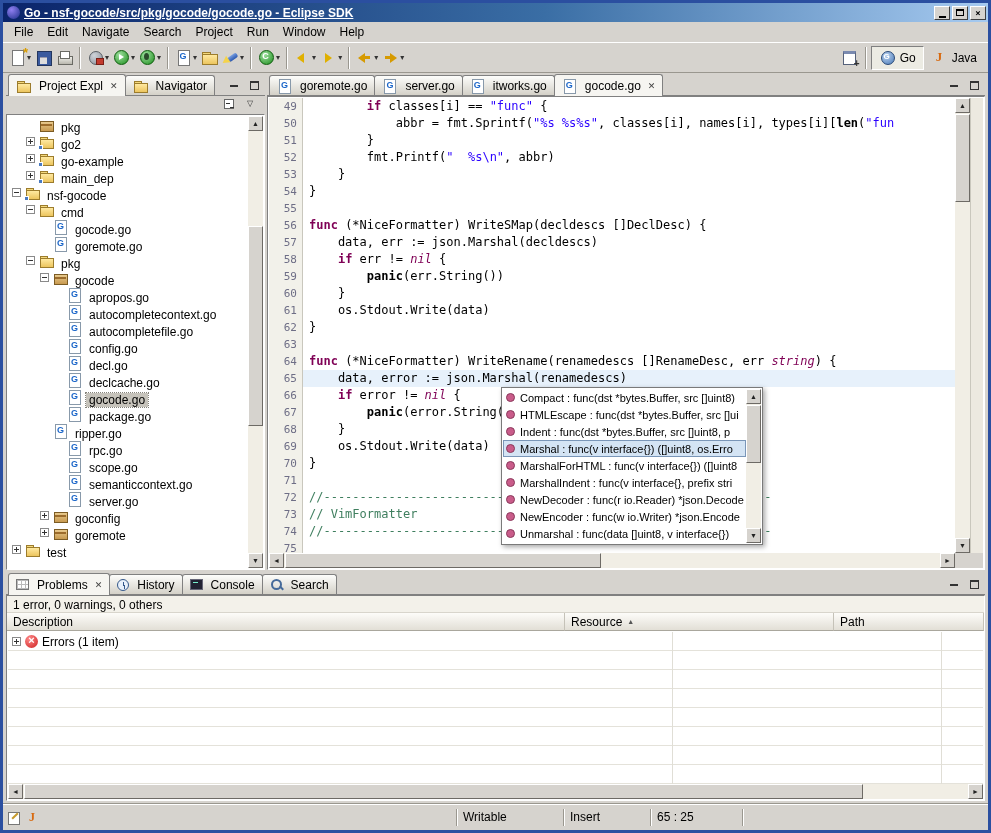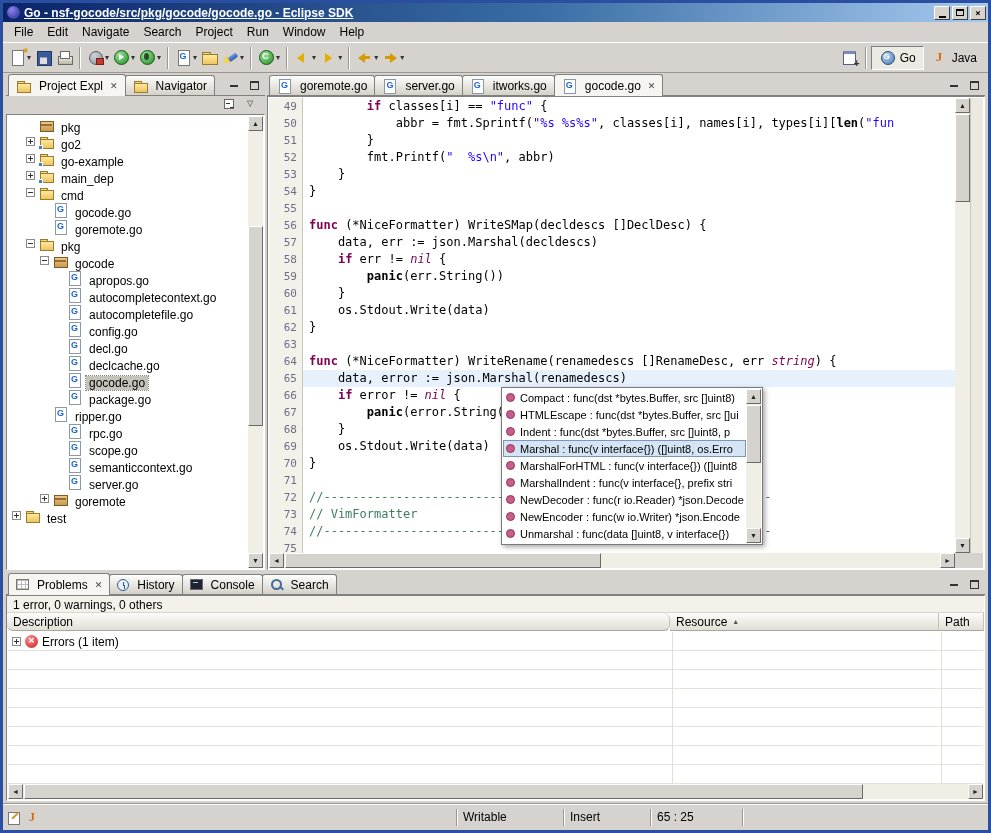--- a/index.html
+++ b/index.html
@@ -337,20 +337,27 @@
             </span>
             <span class="tlabel ">go-example</span>
           </div>
           <div class="trow" style="padding-left:18px">
             <span class="exp plus"></span>
             <span class="ic ic-folder">
               <i class="pbadge"></i>
             </span>
             <span class="tlabel ">main_dep</span>
           </div>
+          <div class="trow" style="padding-left:4px">
+            <span class="exp minus"></span>
+            <span class="ic ic-folder">
+              <i class="pbadge"></i>
+            </span>
+            <span class="tlabel ">nsf-gocode</span>
+          </div>
           <div class="trow" style="padding-left:18px">
             <span class="exp minus"></span>
             <span class="ic ic-folder"></span>
             <span class="tlabel ">cmd</span>
           </div>
           <div class="trow" style="padding-left:32px">
             <span class="exp none"></span>
             <span class="ic ic-gofile"></span>
             <span class="tlabel ">gocode.go</span>
           </div>
@@ -426,20 +433,25 @@
           </div>
           <div class="trow" style="padding-left:46px">
             <span class="exp none"></span>
             <span class="ic ic-gofile"></span>
             <span class="tlabel ">semanticcontext.go</span>
           </div>
           <div class="trow" style="padding-left:46px">
             <span class="exp none"></span>
             <span class="ic ic-gofile"></span>
             <span class="tlabel ">server.go</span>
+          </div>
+          <div class="trow" style="padding-left:32px">
+            <span class="exp plus"></span>
+            <span class="ic ic-package"></span>
+            <span class="tlabel ">goconfig</span>
           </div>
           <div class="trow" style="padding-left:32px">
             <span class="exp plus"></span>
             <span class="ic ic-package"></span>
             <span class="tlabel ">goremote</span>
           </div>
           <div class="trow" style="padding-left:4px">
             <span class="exp plus"></span>
             <span class="ic ic-folder"></span>
             <span class="tlabel ">test</span>
@@ -677,21 +689,21 @@
       <span class="vbtn">
           <i class="g-vmin"></i>
         </span>
       <span class="vbtn">
           <i class="g-vmax"></i>
         </span>
     </div>
     <div id="bottom-body">
       <div class="summary-row">1 error, 0 warnings, 0 others</div>
       <div class="grid-header">
-          <span class="gh-cell" style="width:663px;border-radius:6px;">Description</span>
+          <span class="gh-cell" style="width:558px;">Description</span>
           <span class="gh-cell" style="width:269px;">Resource<span class="sort-arrow">▲</span></span>
           <span class="gh-cell" style="width:45px;flex:1;">Path</span>
         </div>
       <div class="grid-rows">
         <div class="vline" style="left:664px;"></div>
         <div class="vline" style="left:933px;"></div>
         <div>
             <div class="prow">
               <span class="exp plus"></span>
               <span class="ic-error"></span>

